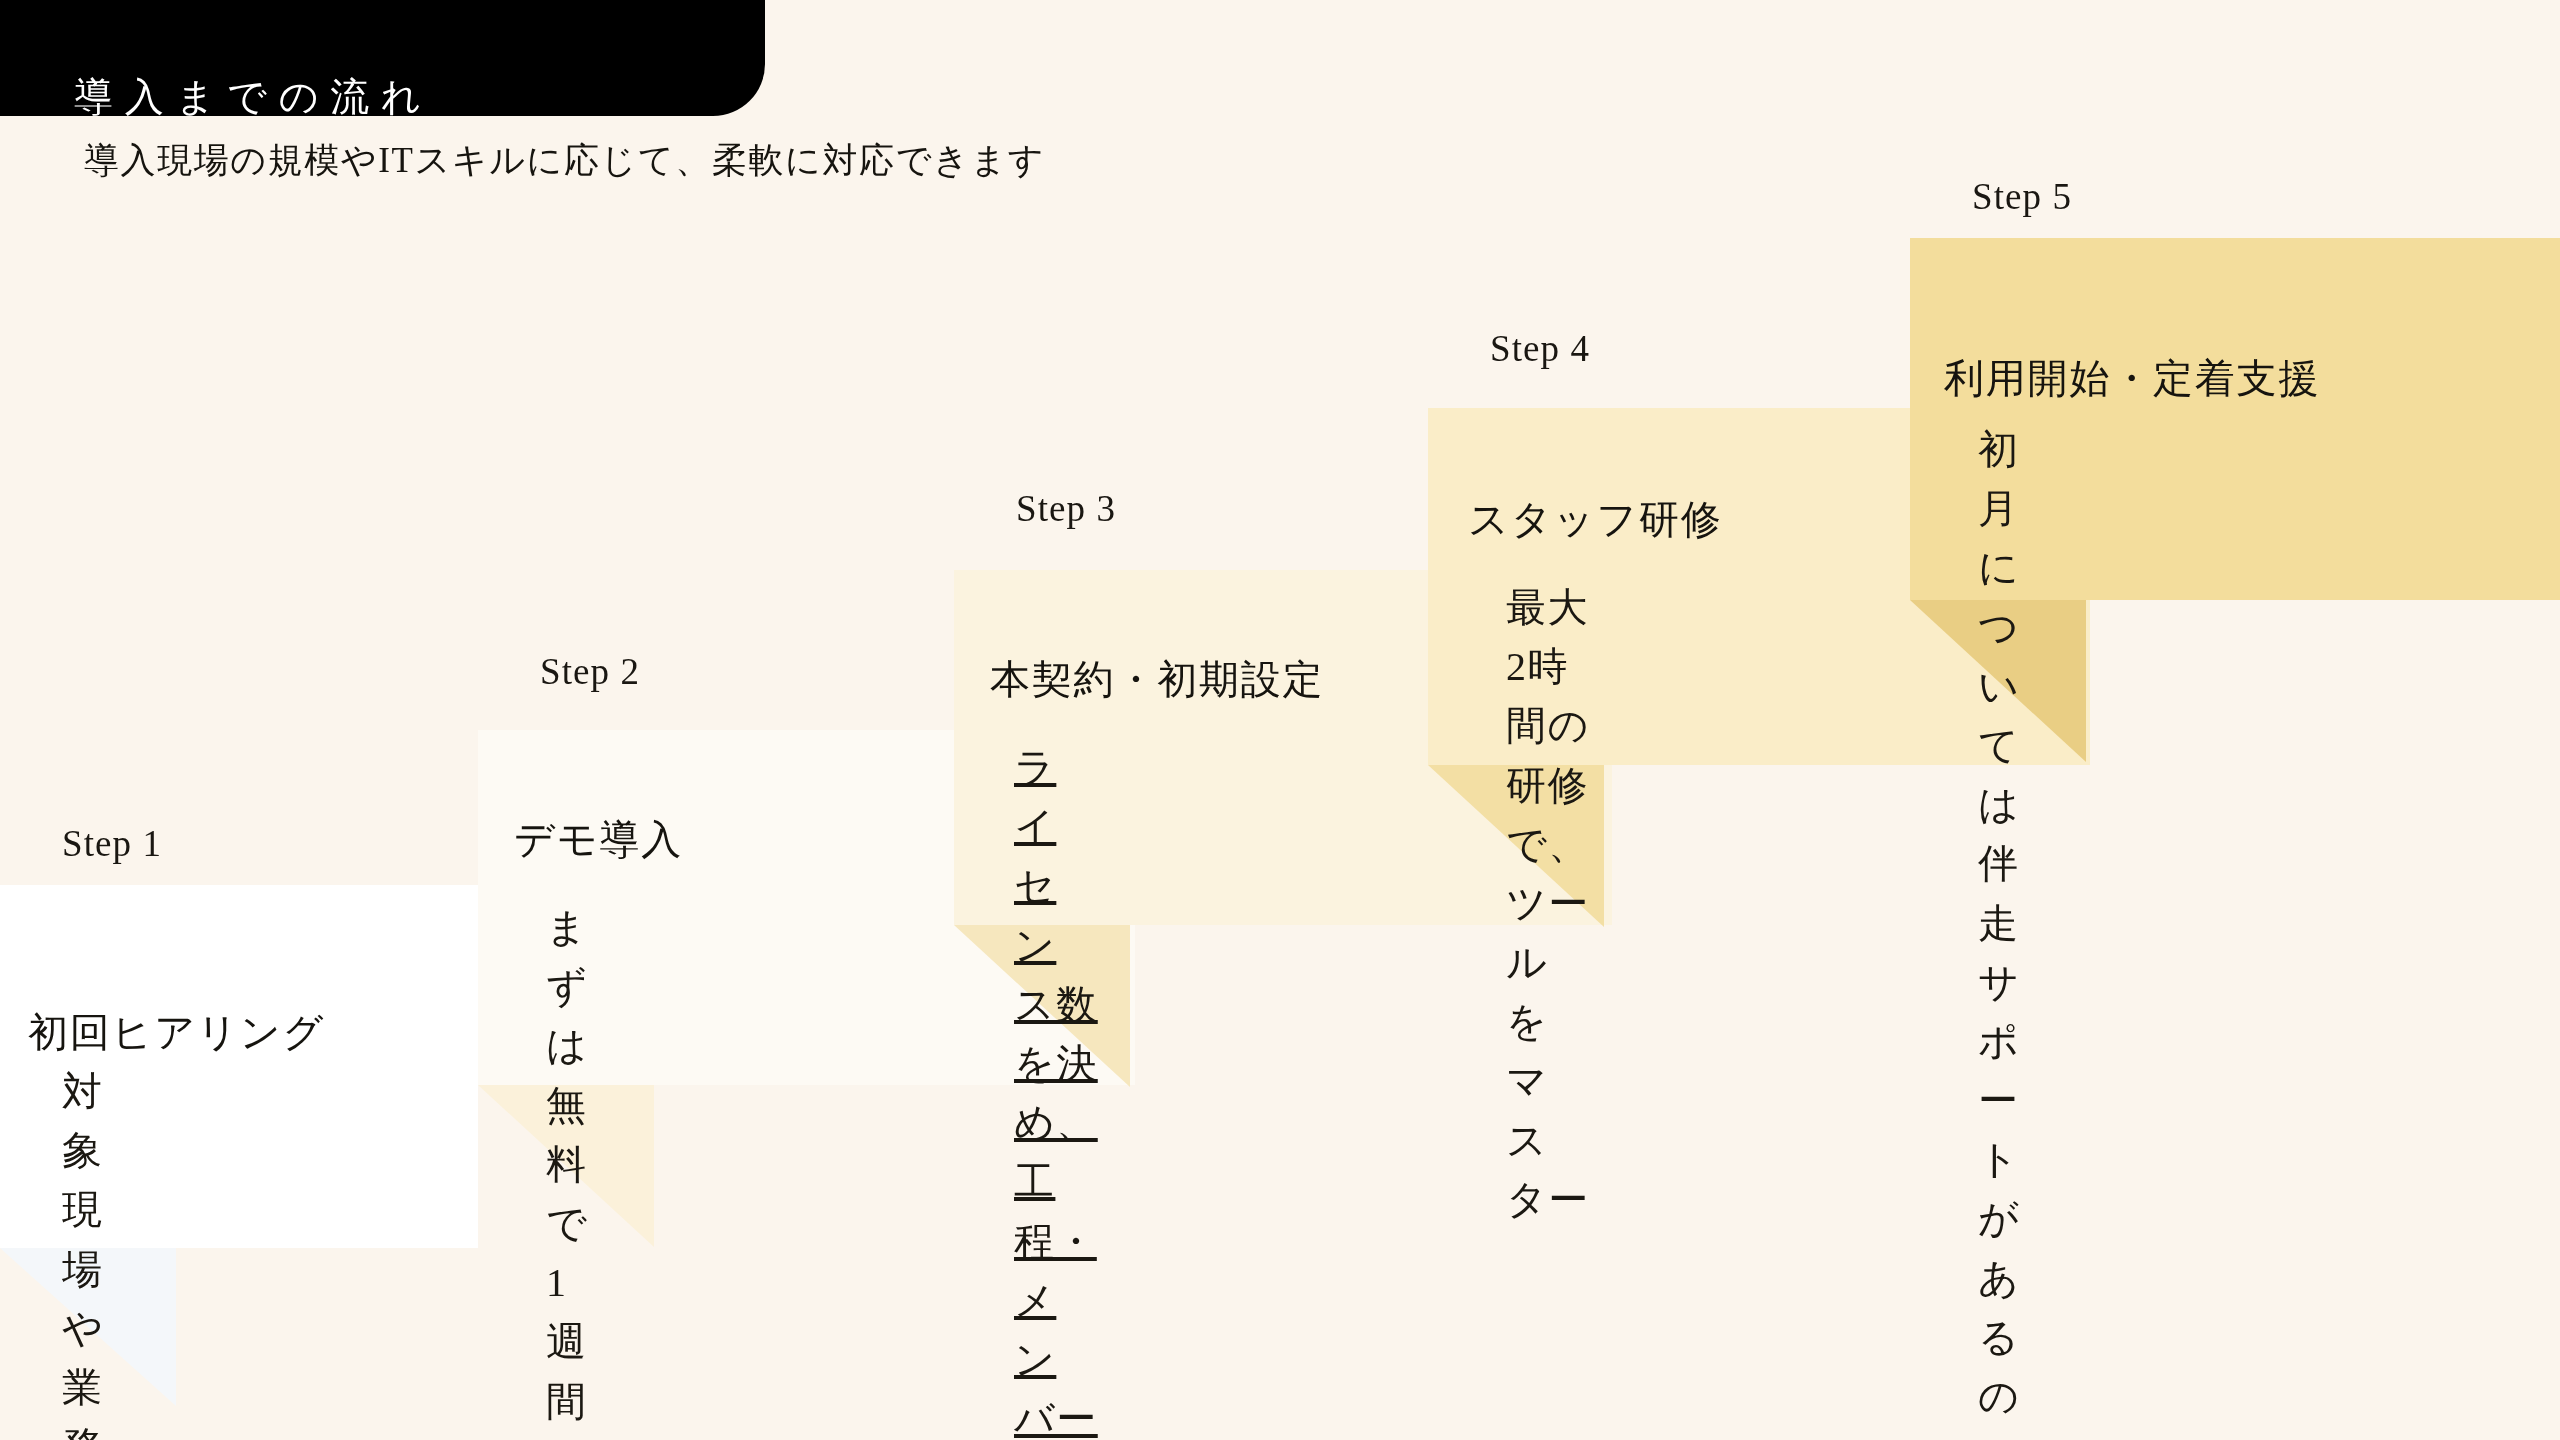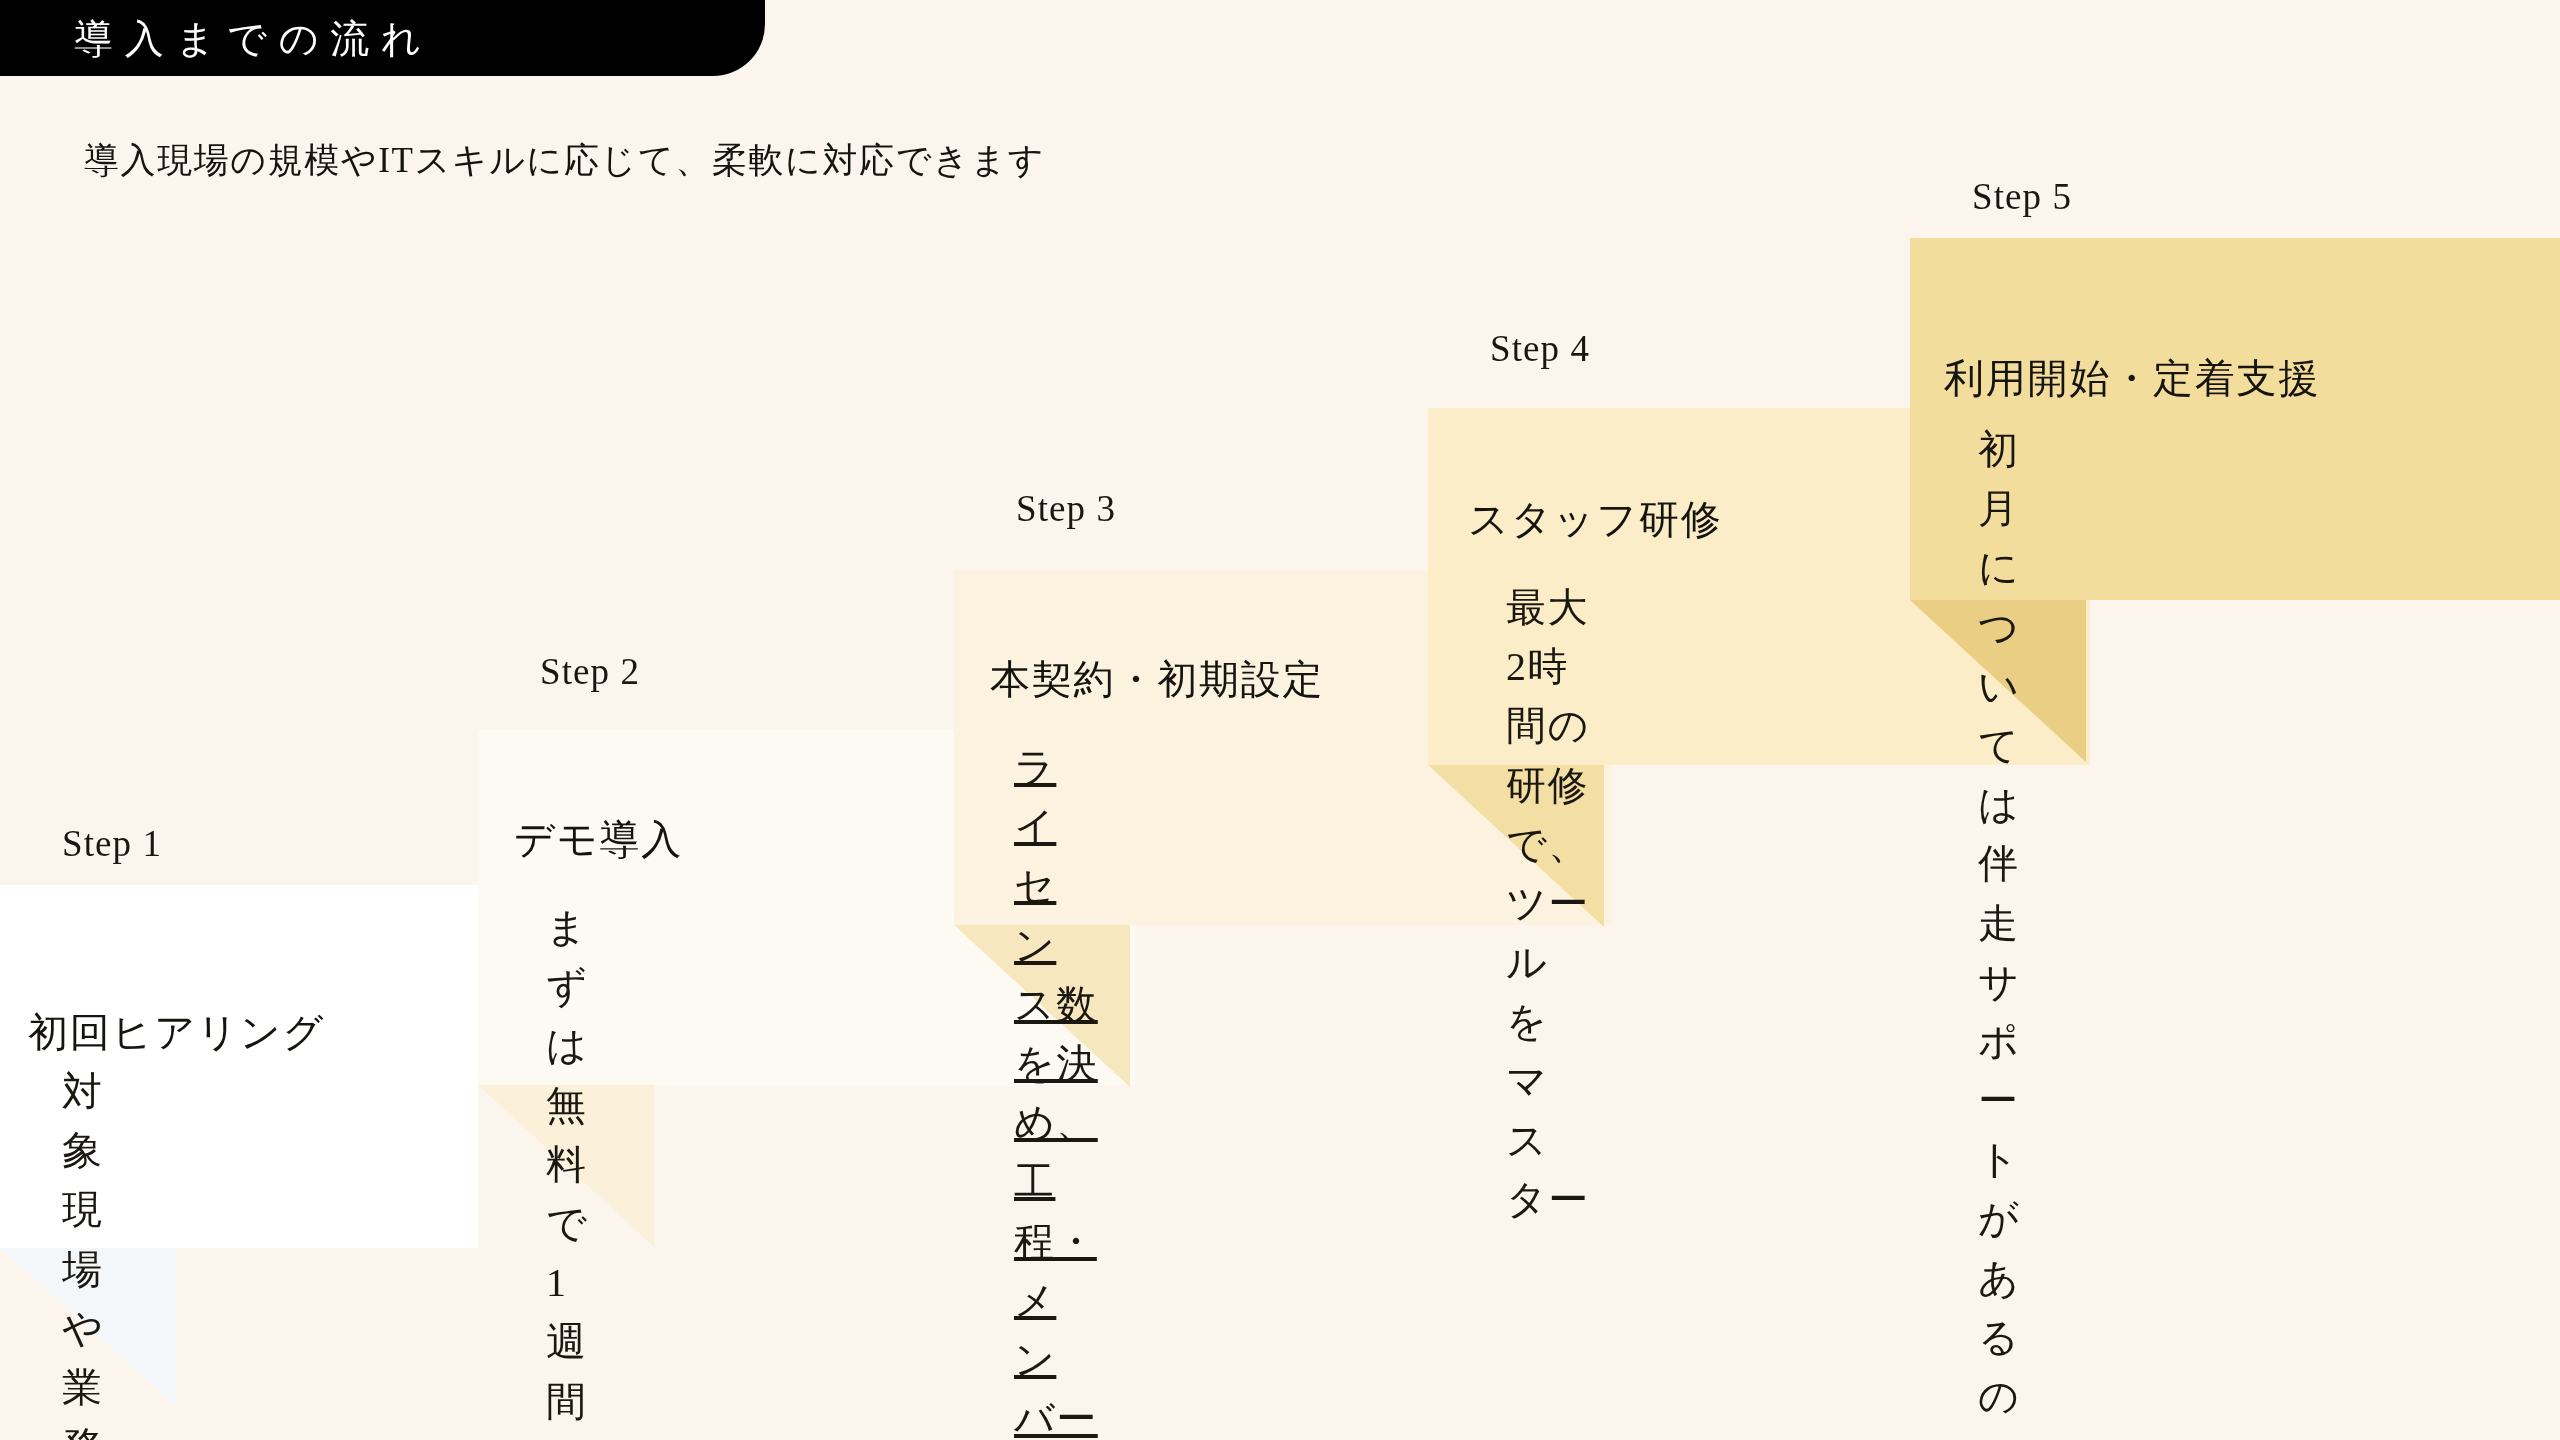--- a/index.html
+++ b/index.html
@@ -15,25 +15,25 @@
     position: relative;
     color: #16140f;
   }
 
   
   .header-banner {
     position: absolute;
     left: 0;
     top: 0;
     width: 765px;
-    height: 76px;
+    height: 116px;
     background: #000000;
     border-bottom-right-radius: 52px;
     display: flex;
-    align-items: center;
+    align-items: flex-end;
   }
   .header-title {
     color: #ffffff;
     font-size: 39px;
     letter-spacing: 0.30em;
     padding-left: 74px;
     font-weight: 400;
     white-space: nowrap;
     line-height: 1;
   }

